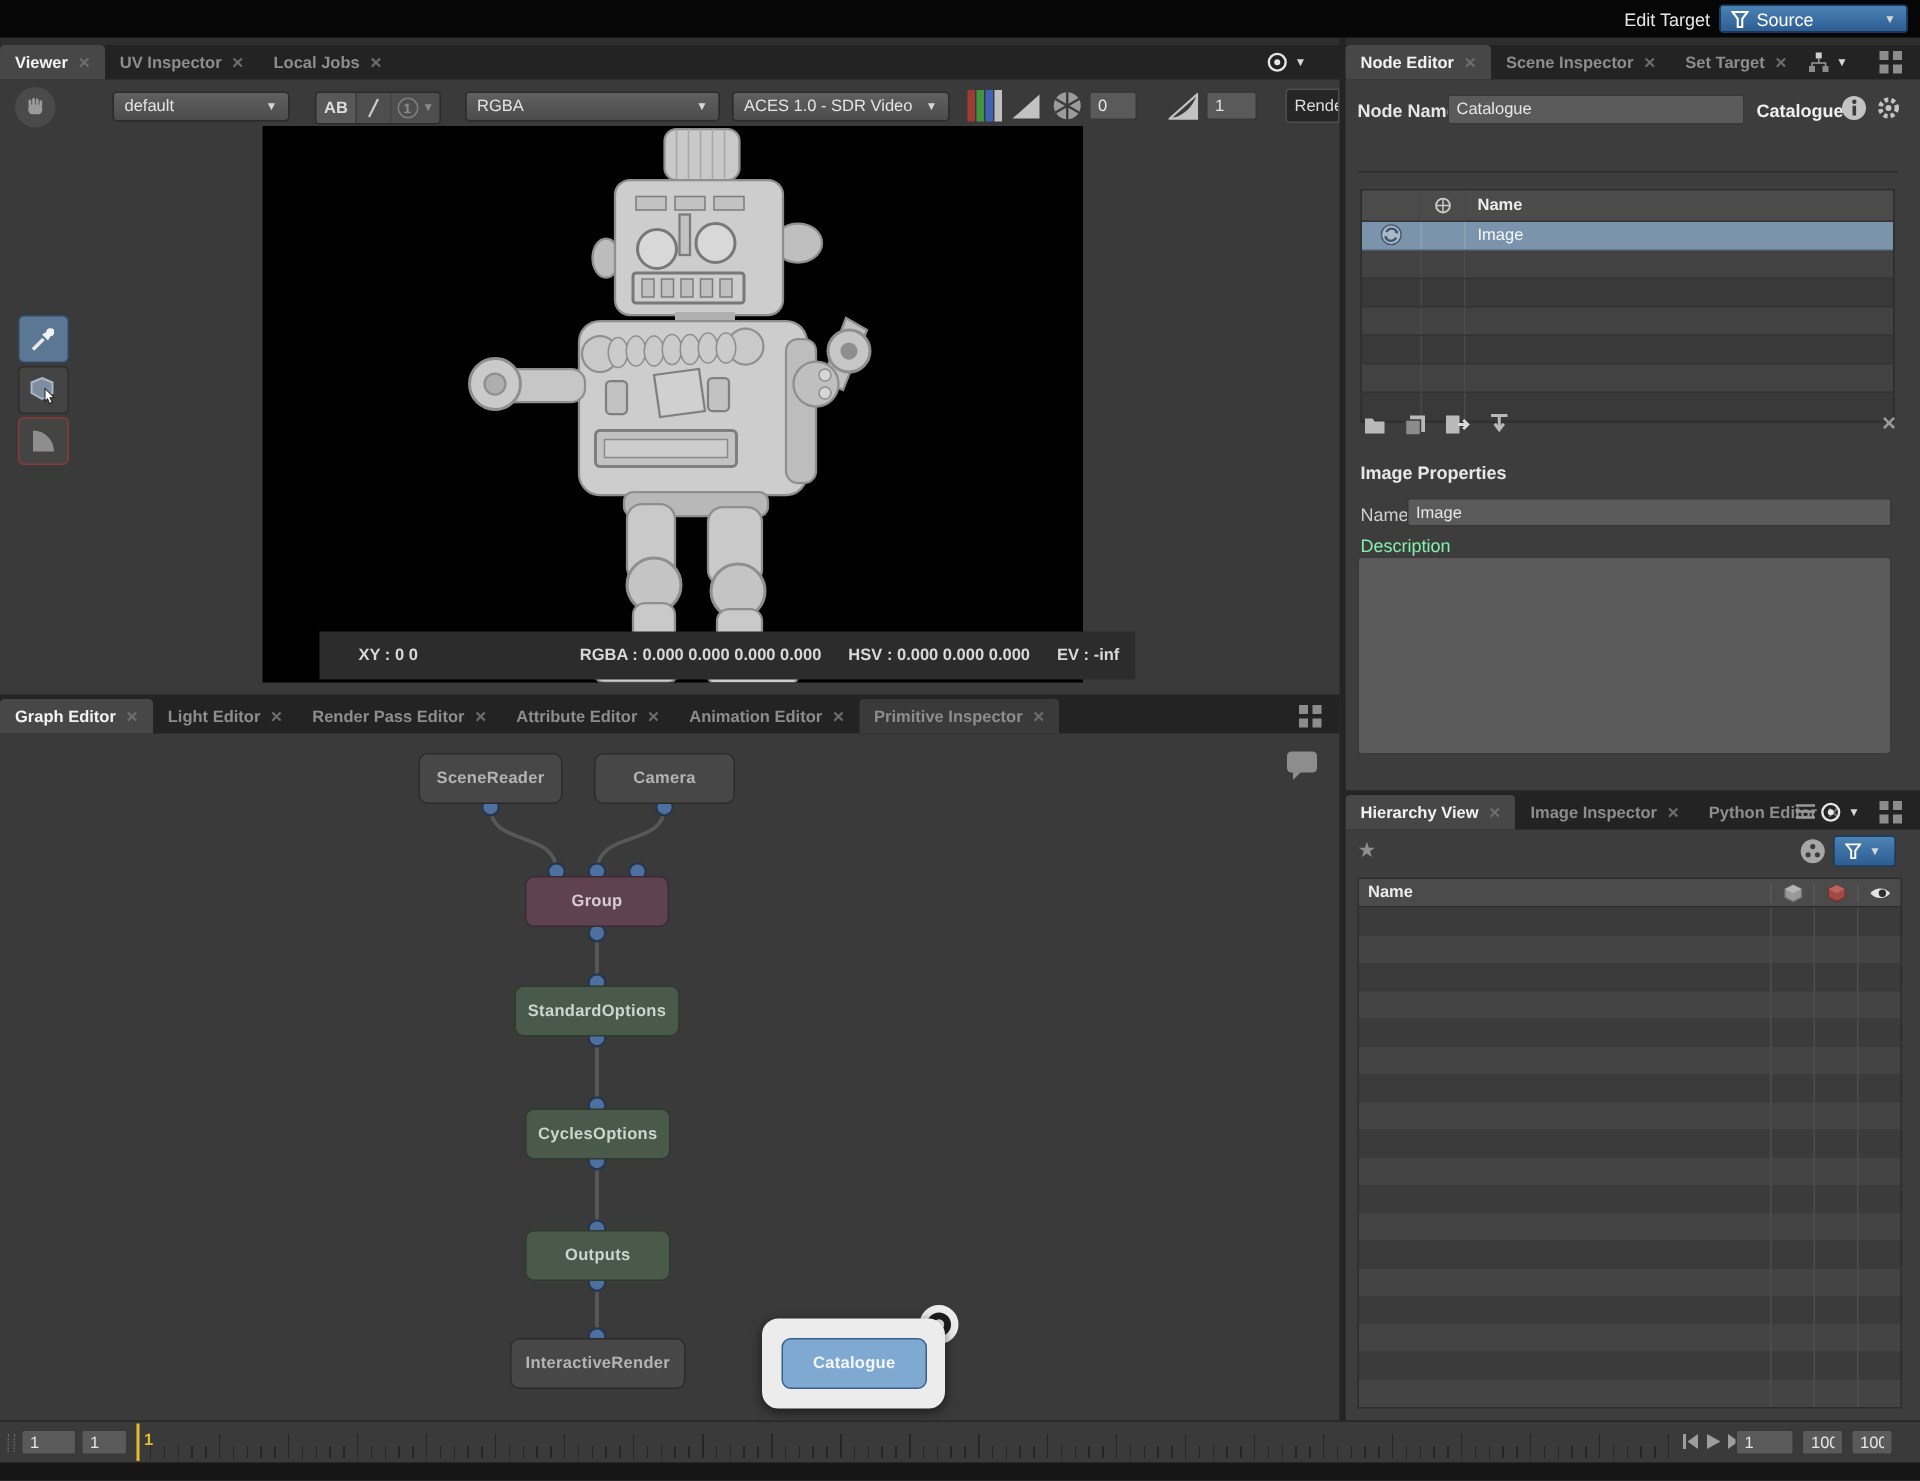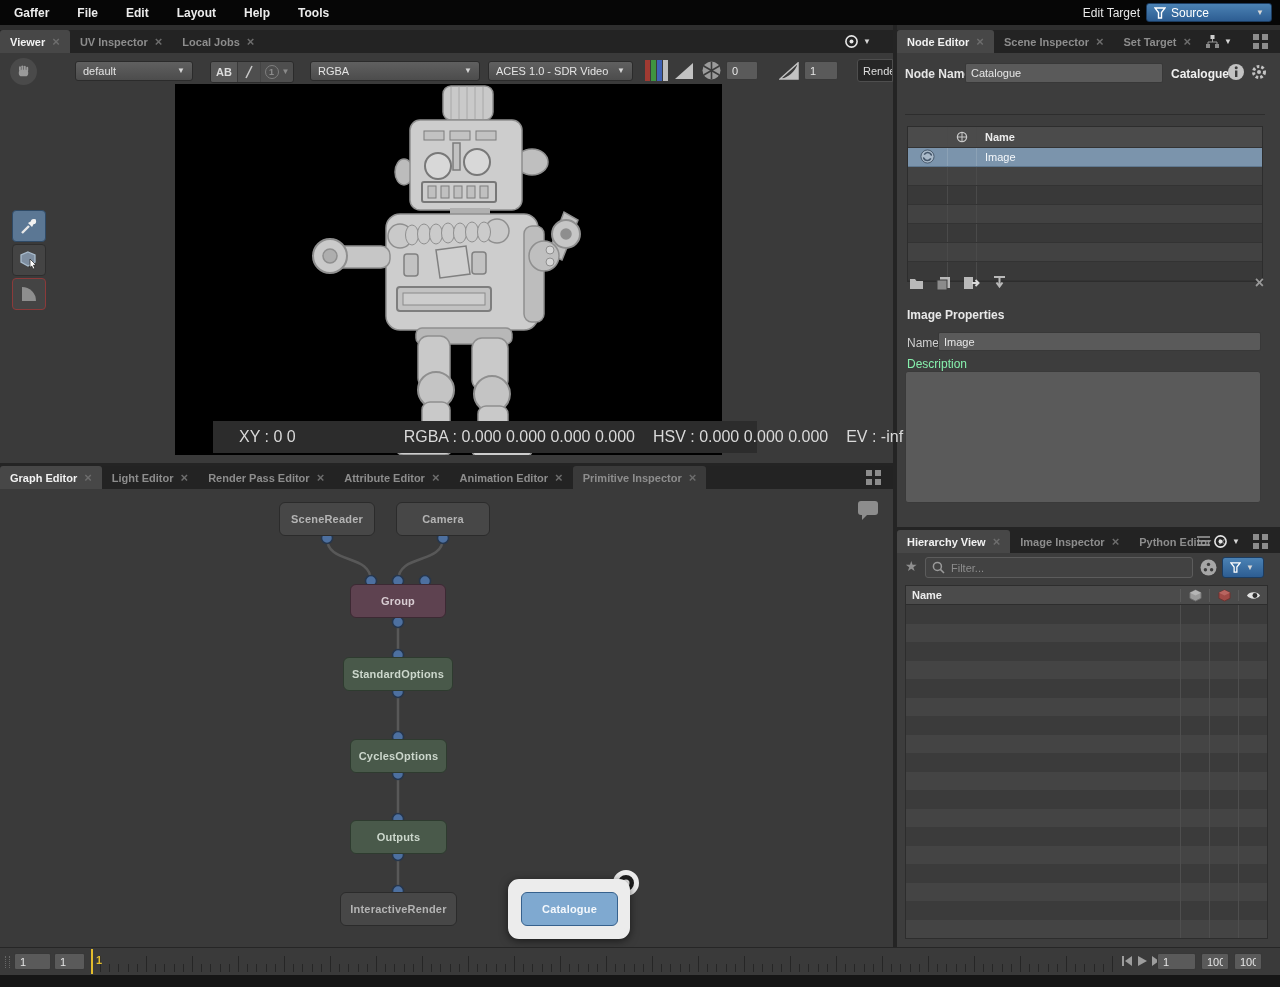--- a/index.html
+++ b/index.html
@@ -41,21 +41,21 @@
   #hier-panel{position:absolute;left:897px;top:530px;width:383px;height:417px;background:#3d3d3d}
   .vsplit{position:absolute;left:893px;top:25px;width:4px;height:950px;background:#242424}
   
   #viewer-canvas{position:absolute;left:175px;top:54px;width:547px;height:371px;background:#000;overflow:hidden}
   .toolbtn{position:absolute;width:32px;height:30px;background:#444444;border:1px solid #2e2e2e;
            border-radius:4px;display:flex;align-items:center;justify-content:center}
   .toolbtn.active{background:#5b7794;border-color:#2f4burg}
   .toolbtn.active{background:#5b7794;border-color:#2f4a66}
   #viewer-status{position:absolute;left:213px;top:391px;width:544px;height:32px;background:#2c2c2c;
                  display:flex;align-items:center;gap:18px;padding:0 12px;box-sizing:border-box;z-index:5}
-  #viewer-status .stat{font-weight:normal;color:#d9d9d9;font-size:16px;white-space:nowrap}
+  #viewer-status .stat{font-weight:bold;color:#d9d9d9;font-size:11px;white-space:nowrap}
   .seg-group{position:absolute;display:flex;background:#4e4e4e;border:1px solid #2b2b2b;border-radius:3px;overflow:hidden}
   .seg{display:flex;align-items:center;justify-content:center;color:#dcdcdc;font-weight:bold;font-size:11px}
   
   .gnode{position:absolute;border-radius:6px;display:flex;align-items:center;justify-content:center;
          font-size:11px;font-weight:bold;letter-spacing:.2px;box-sizing:border-box}
   .gnode.plain{background:#474747;border:1px solid #2b2b2b;color:#b4b4b4}
   .gnode.group{background:#5e4250;border:1px solid #3c2933;color:#d8ccd2}
   .gnode.options{background:#49594a;border:1px solid #2e3b2f;color:#ccd7cc}
   .gnode.selected{background:#7fa9d0;border:1px solid #36618d;color:#f4f8fc}
   #sel-frame{position:absolute;border:5px solid #ececec;border-radius:11px;background:#ececec;
@@ -75,21 +75,20 @@
   #ruler .minor{height:8px;background:repeating-linear-gradient(to right,#262626 0 1px,transparent 1px 9.2px)}
   #ruler .major{height:16px;background:repeating-linear-gradient(to right,#262626 0 1px,transparent 1px 46px)}
   #playhead{position:absolute;left:91px;top:1px;width:2px;height:25px;background:#e3bd2d}
   #playhead-label{position:absolute;left:96px;top:6px;color:#e3bd2d;font-weight:bold;font-size:11px}
   .tl-btn{display:inline-flex;align-items:center;justify-content:center;width:13px;height:14px}
 </style>
 </head>
 <body>
 
 <div id="menubar">
-  <div id="menu-items" style="display:inline-block"><span class="menu-item">Gaffer</span><span class="menu-item">File</span><span class="menu-item">Edit</span><span class="menu-item">Layout</span><span class="menu-item">Help</span><span class="menu-item">Tools</span></div>
   <span id="edit-target-label">Edit Target</span>
   <div id="source-dd" class="blue-dd">
     <svg width="12" height="12" viewBox="0 0 12 12">
       <path d="M1,1 H11 L7.5,5.5 V11 H4.5 V5.5 Z" fill="none" stroke="#ffffff" stroke-width="1.4"></path>
     </svg>
     <span>Source</span>
     <span class="caret">▼</span>
   </div>
 </div>
 
@@ -504,28 +503,20 @@
       <svg width="15" height="15" viewBox="0 0 15 15">
         <circle cx="7.5" cy="7.5" r="5.6" fill="none" stroke="#e6e6e6" stroke-width="1.6"></circle>
         <circle cx="7.5" cy="7.5" r="2" fill="#e6e6e6"></circle>
       </svg>
       <span class="caret">▼</span>
     </span>
     <span class="grid-icon abs" style="right:12px;top:4px"></span>
   </div>
 
   <span class="abs" style="left:8px;top:28px;color:#8f8f8f;font-size:14px">★</span>
-  <div class="abs" style="left:28px;top:27px;width:268px;height:21px;background:#424242;border:1px solid #5c5c5c;
-       border-radius:3px;display:flex;align-items:center;padding:0 6px;box-sizing:border-box;gap:6px">
-    <svg width="13" height="13" viewBox="0 0 13 13">
-      <circle cx="5.4" cy="5.4" r="4" fill="none" stroke="#9a9a9a" stroke-width="1.5"></circle>
-      <line x1="8.4" y1="8.4" x2="12" y2="12" stroke="#9a9a9a" stroke-width="1.5"></line>
-    </svg>
-    <input class="field" style="background: transparent; border: none; flex: 1 1 0%; height: 17px; padding: 0px;" placeholder="Filter...">
-  </div>
   <svg class="abs" style="left:303px;top:29px" width="17" height="17" viewBox="0 0 17 17">
     <circle cx="8.5" cy="8.5" r="8" fill="#a6a6a6"></circle>
     <circle cx="8.5" cy="5.4" r="1.7" fill="#3c3c3c"></circle>
       <circle cx="5.4" cy="10.8" r="1.7" fill="#3c3c3c"></circle>
       <circle cx="11.6" cy="10.8" r="1.7" fill="#3c3c3c"></circle>
   </svg>
   <div class="blue-dd abs" style="left:325px;top:27px;width:42px;height:21px">
     <svg width="11" height="11" viewBox="0 0 12 12">
       <path d="M1,1 H11 L7.5,5.5 V11 H4.5 V5.5 Z" fill="none" stroke="#ffffff" stroke-width="1.4"></path>
     </svg>

